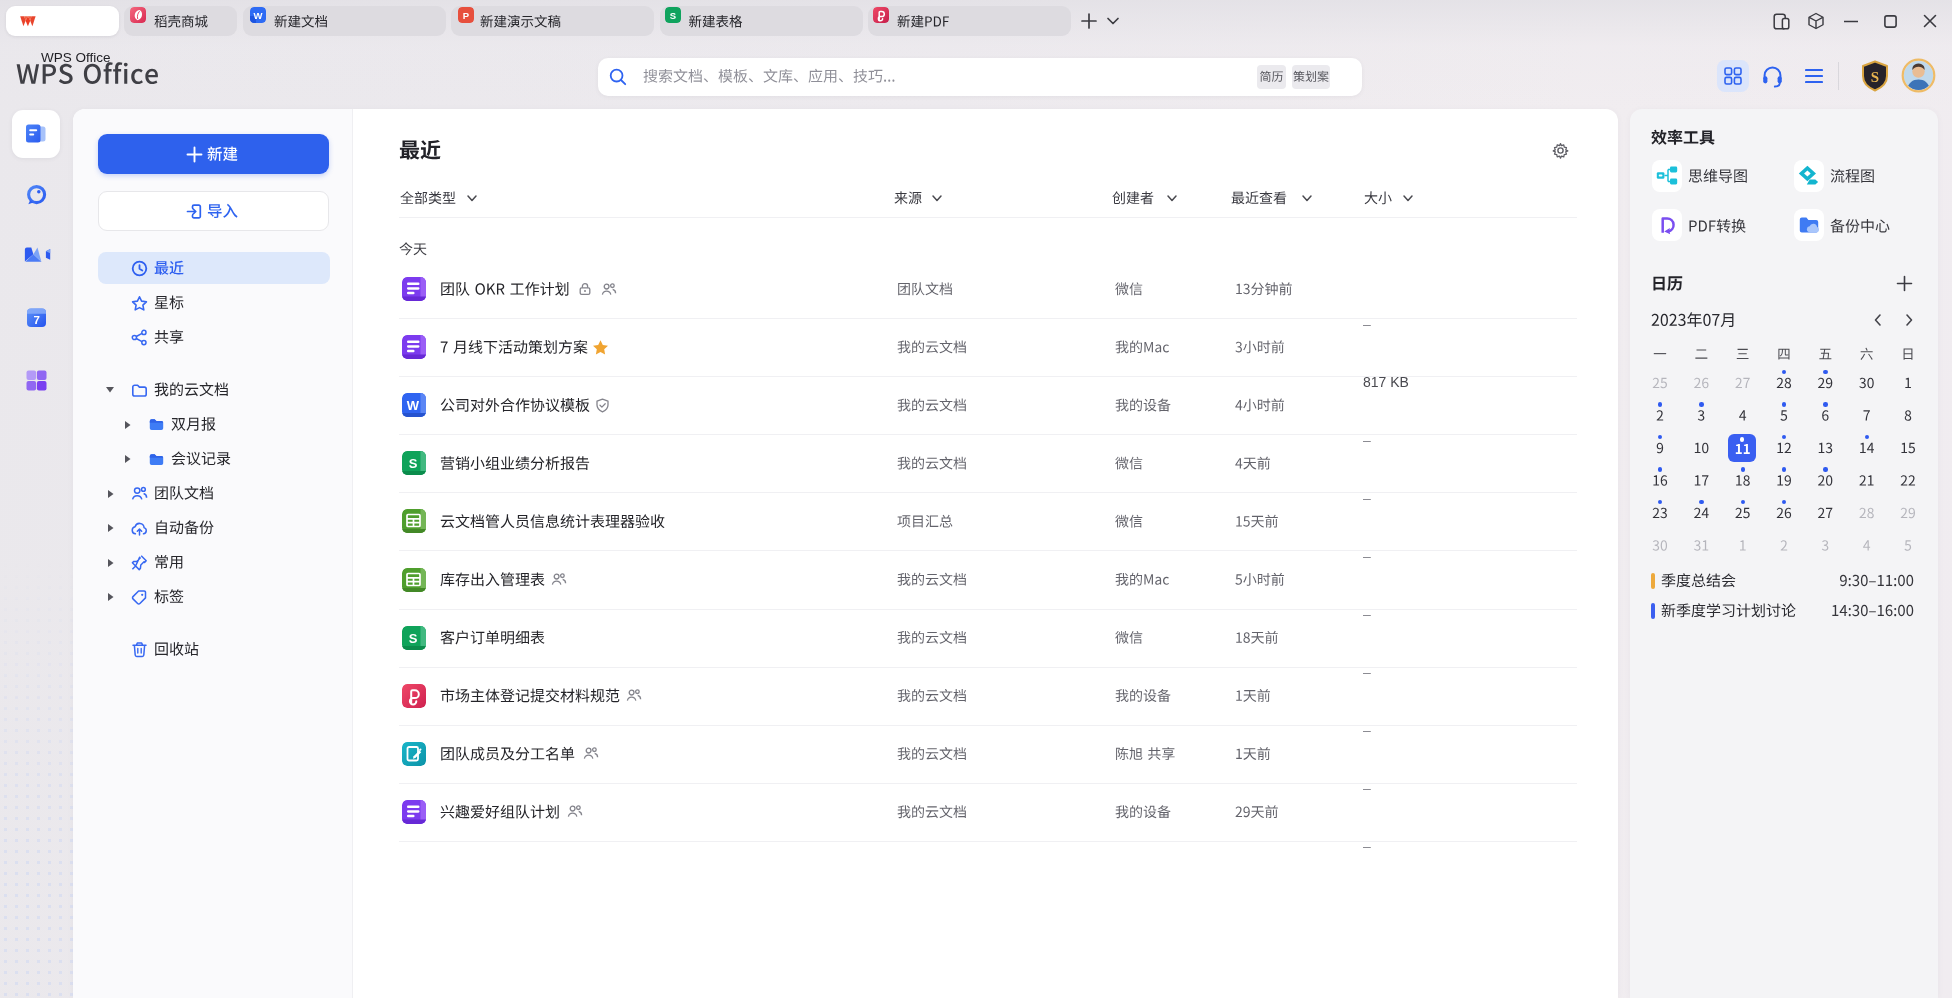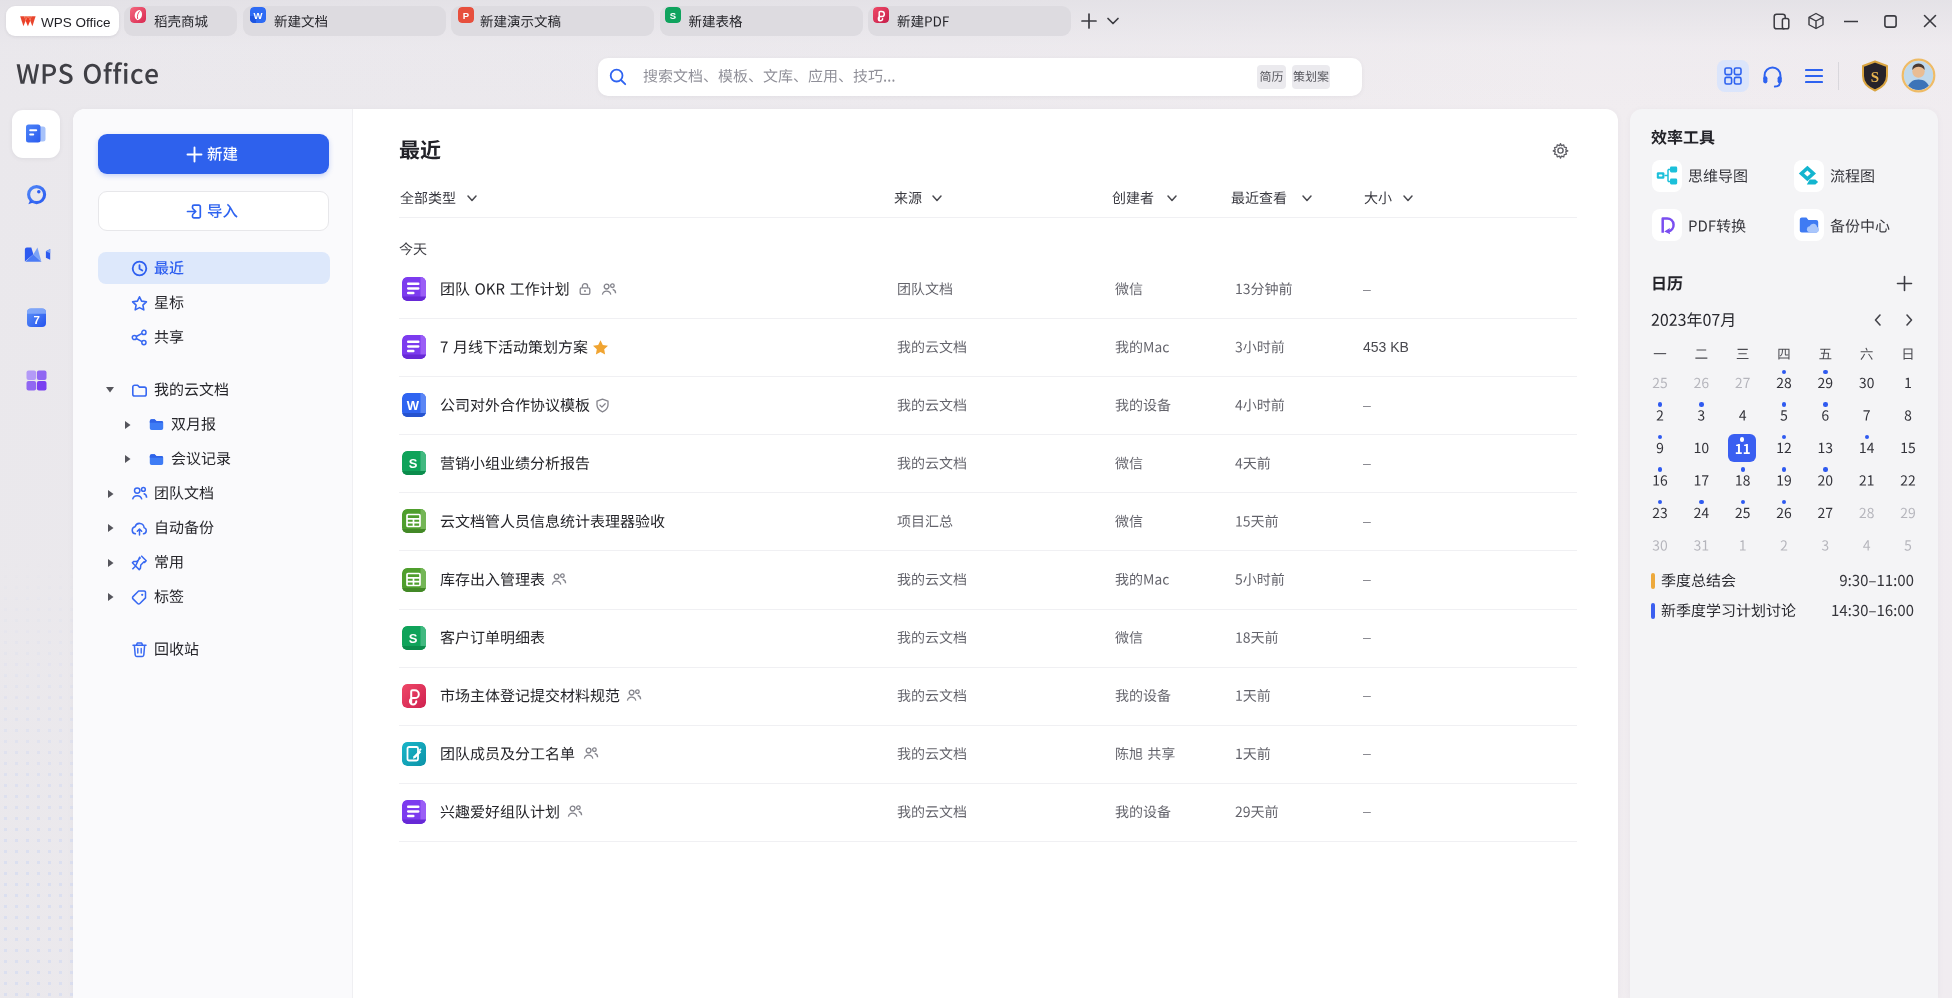--- a/index.html
+++ b/index.html
@@ -37,21 +37,21 @@
 .btn-imp { position:absolute; left:98px; top:191px; width:231px; height:40px; background:#fff; border-radius:9px; border:1px solid #e7e7ea; }
 .selpill { position:absolute; left:98px; top:252px; width:232px; height:32px; background:#dde8fb; border-radius:8px; }
 
 .hsep { position:absolute; background:#f0f0f3; height:1px; }
 .fic { position:absolute; left:402px; width:24px; height:24px; border-radius:5px; }
 
 .toolbox { position:absolute; width:30px; height:32px; background:#fff; border-radius:8px; }
 .calsel { position:absolute; left:1727.5px; top:433.5px; width:28.5px; height:28.5px; border-radius:6px; background:#3a5ff1; }
 .caldot { position:absolute; width:4.5px; height:4.5px; border-radius:50%; background:#2f5af0; }
 .evbar { position:absolute; left:1651px; width:3.5px; height:16px; border-radius:2px; }
-.ltxt { position:absolute; font-family:"Liberation Sans",sans-serif; }
+.ltxt { position:absolute; font-family:"Liberation Sans",sans-serif;margin-top:35px; }
 </style>
 </head>
 <body>
 
 <div class="tab active" style="left:6px; width:113px;"></div>
 <div class="tab" style="left:124px; width:113px;"></div>
 <div class="tab" style="left:243px; width:203px;"></div>
 <div class="tab" style="left:451px; width:203px;"></div>
 <div class="tab" style="left:659.5px; width:203px;"></div>
 <div class="tab" style="left:868px; width:203px;"></div>
@@ -473,21 +473,21 @@
   </svg>
 <svg class="abs" style="left:567px; top:804.4px;" width="16" height="15" viewBox="0 0 16 15">
     <g stroke="#84848c" stroke-width="1.3" fill="none">
       <circle cx="5.6" cy="4.6" r="2.4"></circle>
       <path d="M1.4 12.6 a4.3 4.3 0 0 1 8.4 0"></path>
       <circle cx="11.4" cy="3.7" r="1.8"></circle>
       <path d="M11.7 7.3 a3.9 3.9 0 0 1 2.9 3.9"></path>
     </g>
   </svg>
 <div class="ltxt" style="left:1363px; top:280.5px; font-size:14px; color:#8b8b92;">–</div>
-<div class="ltxt" style="left:1363px; top:339.1px; font-size:14px; color:#4a4a50;">453 KB</div>
+<div class="ltxt" style="left:1363px; top:339.1px; font-size:14px; color:#4a4a50;">817 KB</div>
 <div class="ltxt" style="left:1363px; top:396.7px; font-size:14px; color:#8b8b92;">–</div>
 <div class="ltxt" style="left:1363px; top:454.8px; font-size:14px; color:#8b8b92;">–</div>
 <div class="ltxt" style="left:1363px; top:512.9px; font-size:14px; color:#8b8b92;">–</div>
 <div class="ltxt" style="left:1363px; top:571.0px; font-size:14px; color:#8b8b92;">–</div>
 <div class="ltxt" style="left:1363px; top:629.1px; font-size:14px; color:#8b8b92;">–</div>
 <div class="ltxt" style="left:1363px; top:687.2px; font-size:14px; color:#8b8b92;">–</div>
 <div class="ltxt" style="left:1363px; top:745.3px; font-size:14px; color:#8b8b92;">–</div>
 <div class="ltxt" style="left:1363px; top:803.4px; font-size:14px; color:#8b8b92;">–</div>
 
 <div class="toolbox" style="left:1652px; top:160px;"></div>

